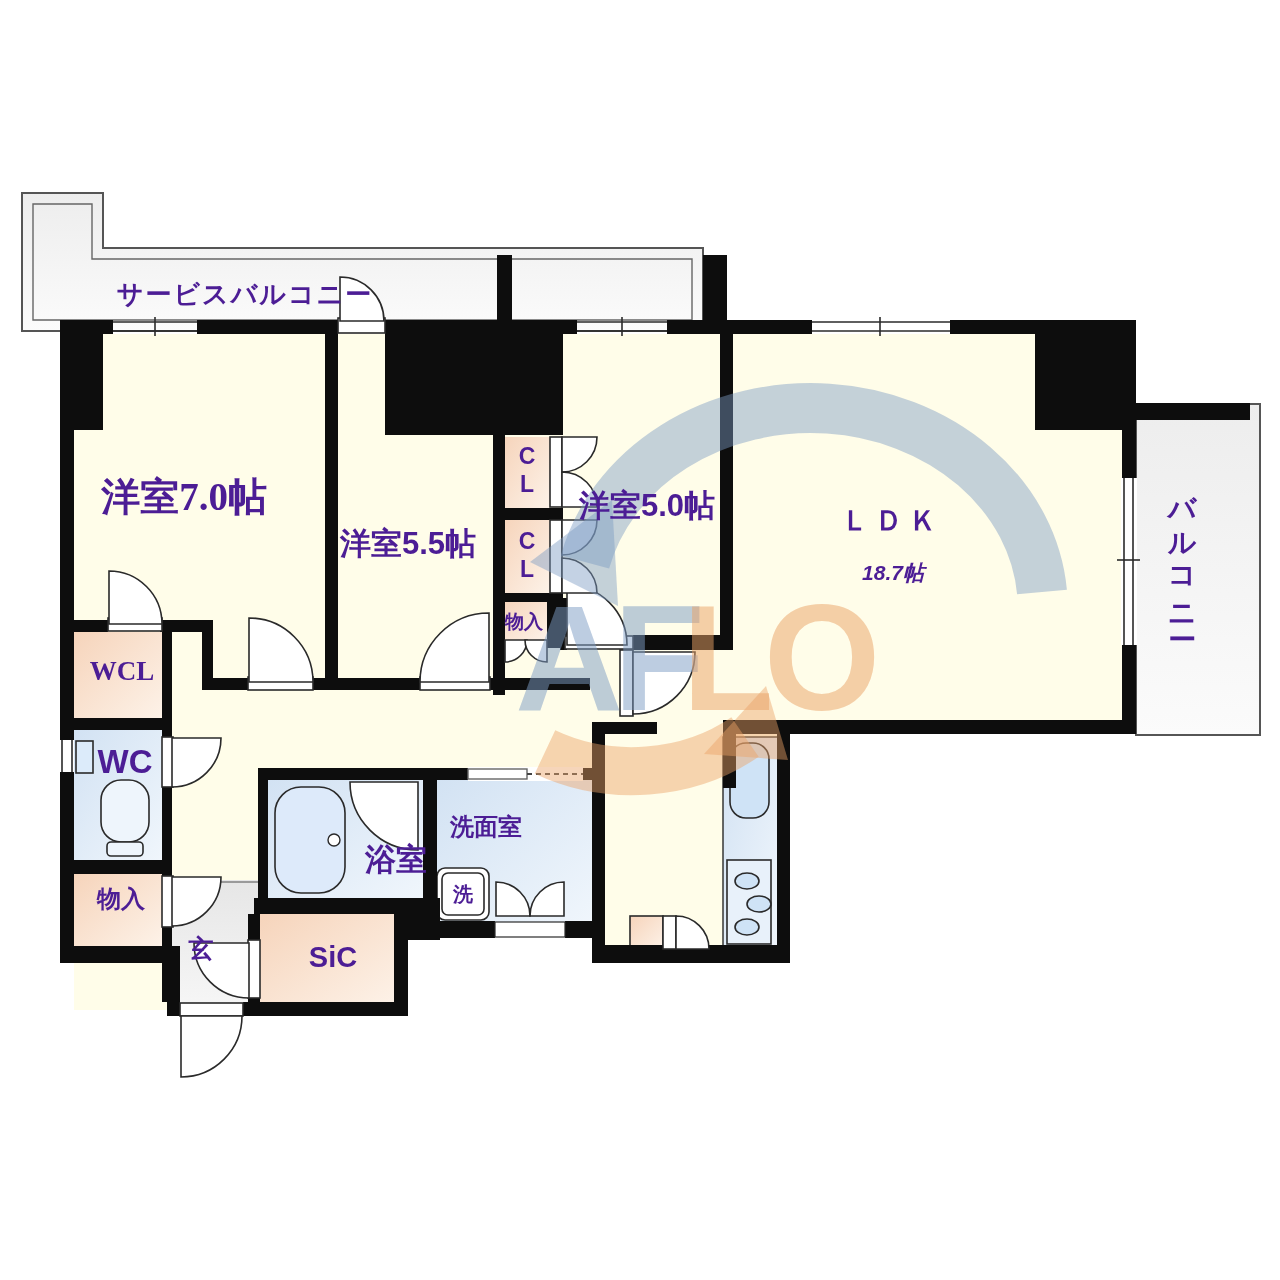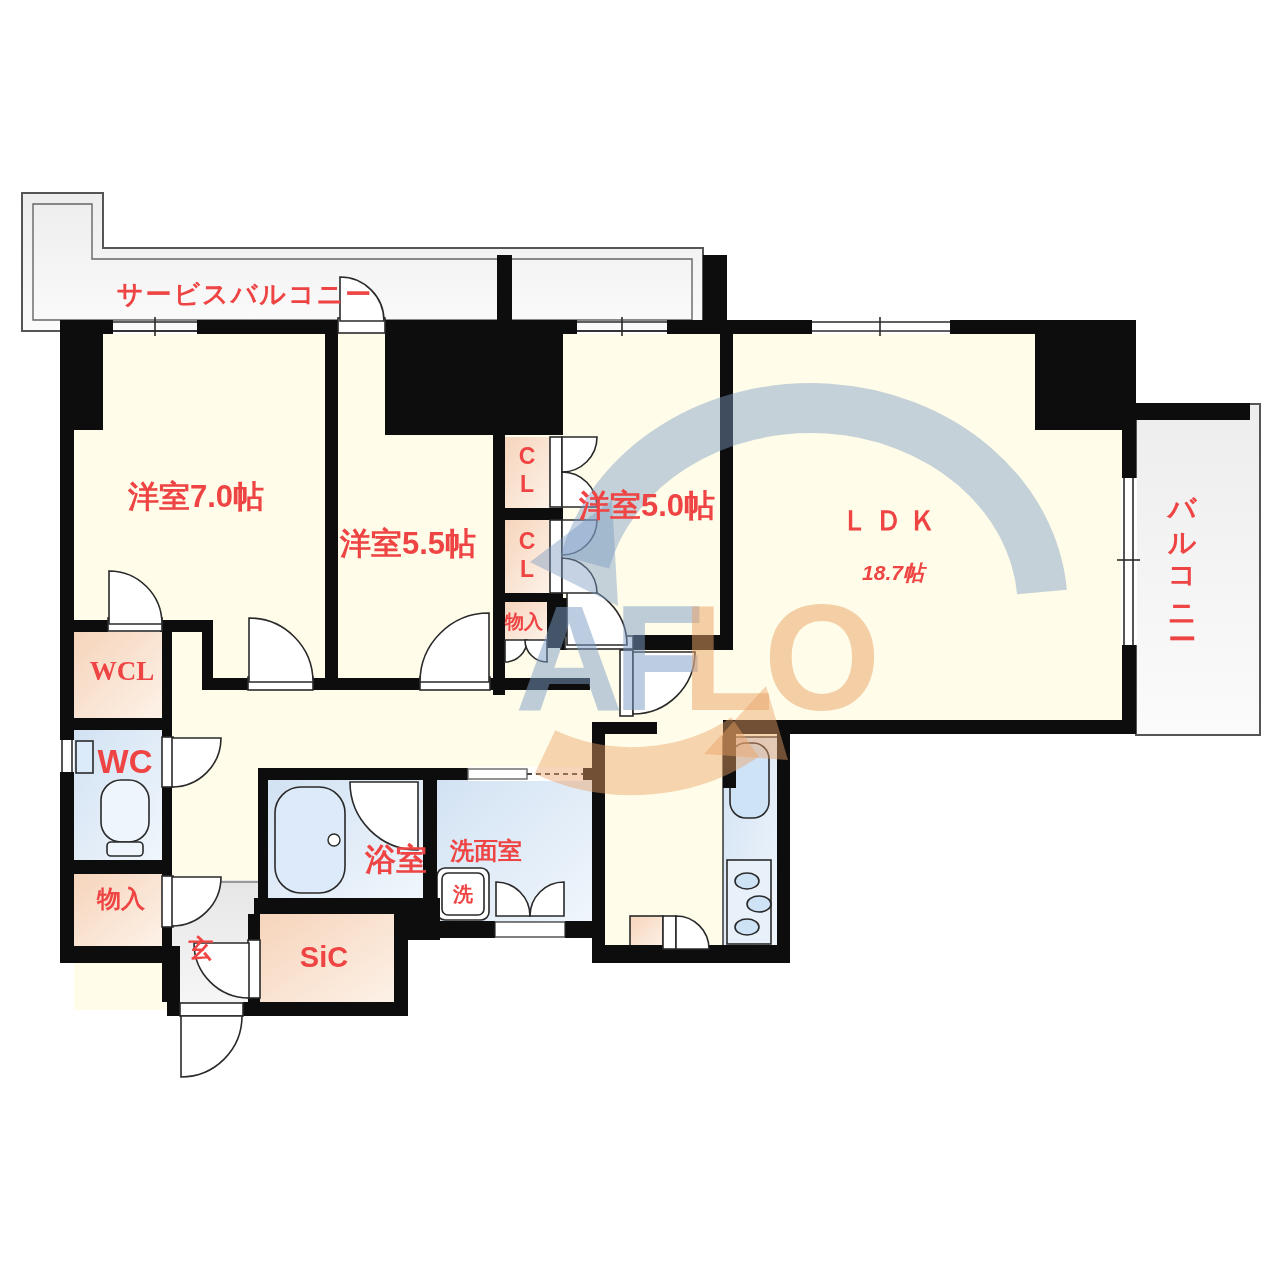--- a/index.html
+++ b/index.html
@@ -4,21 +4,21 @@
 <style>
   html,body{margin:0;padding:0;background:#fff;}
   #stage{position:relative;width:1280px;height:1280px;background:#fff;overflow:hidden;
          font-family:"Liberation Sans","DejaVu Sans",sans-serif;}
   #planSvg{position:absolute;left:0;top:0;}
   .w{fill:#0d0d0d;}
   .door{fill:#fff;stroke:#2a2a2a;stroke-width:1.6;}
   .ln{stroke:#2a2a2a;stroke-width:1.6;fill:none;}
   .thin{stroke:#666;stroke-width:1.4;fill:none;}
   .fix{stroke:#2a2a2a;stroke-width:1.6;}
-  .lbl{position:absolute;transform:translate(-50%,-50%);font-weight:bold;color:#ef4444;
+  .lbl{position:absolute;transform:translate(-50%,-50%);font-weight:bold;color:#4c1d95;
        white-space:nowrap;line-height:1.05;}
   .vert{writing-mode:vertical-rl;text-orientation:upright;letter-spacing:5px;}
   .wm-text{font-weight:bold;opacity:.5;letter-spacing:-10px;
            font-family:"Liberation Sans","DejaVu Sans",sans-serif;}
 </style>
 </head>
 <body>
 
 <div id="stage">
 <svg id="planSvg" width="1280" height="1280" viewBox="0 0 1280 1280">
@@ -256,29 +256,29 @@
     <polygon points="612,500 530,562 618,606" fill="#7d9cc4" opacity="0.45"></polygon>
     <path d="M745,737 A178,150 0 0 1 545,752" stroke="#eaa266" stroke-width="48" fill="none" opacity="0.45"></path>
     <polygon points="704,754 766,686 788,760" fill="#eaa266" opacity="0.45"></polygon>
     <text x="515" y="710" font-size="150" fill="#7d9cc4" class="wm-text">AF</text>
     <text x="682" y="710" font-size="150" fill="#eaa266" class="wm-text">LO</text>
   </g>
 </svg>
 
 <div class="lbl" style="left:245px;top:295px;font-size:26px;letter-spacing:2px;">サービスバルコニー</div>
 <div class="lbl vert" style="left:1182px;top:553px;font-size:28px;">バルコニー</div>
-<div class="lbl" style="left:196px;top:497px;font-size:31px;">洋室7.0帖</div>
+<div class="lbl" style="left:184px;top:497px;font-size:39px;font-family:Liberation Serif, serif;">洋室7.0帖</div>
 <div class="lbl" style="left:408px;top:544px;font-size:31px;">洋室5.5帖</div>
 <div class="lbl" style="left:647px;top:506px;font-size:31px;text-align:right;">洋室5.0帖</div>
 <div class="lbl" style="left:892px;top:521px;font-size:28px;letter-spacing:6px;">ＬＤＫ</div>
 <div class="lbl" style="left:893px;top:573px;font-size:21px;font-style:italic;">18.7帖</div>
 <div class="lbl" style="left:122px;top:671px;font-size:27px;font-family:Liberation Serif, serif;">WCL</div>
 <div class="lbl" style="left:125px;top:762px;font-size:33px;">WC</div>
 <div class="lbl" style="left:121px;top:899px;font-size:24px;">物入</div>
 <div class="lbl" style="left:201px;top:948px;font-size:25px;">玄</div>
-<div class="lbl" style="left:324px;top:957px;font-size:29px;">SiC</div>
+<div class="lbl" style="left:333px;top:957px;font-size:29px;">SiC</div>
 <div class="lbl" style="left:396px;top:860px;font-size:31px;">浴室</div>
-<div class="lbl" style="left:486px;top:827px;font-size:24px;margin-top:24px;">洗面室</div>
+<div class="lbl" style="left:486px;top:827px;font-size:24px;">洗面室</div>
 <div class="lbl" style="left:463px;top:894px;font-size:20px;">洗</div>
 <div class="lbl vert" style="left:527px;top:471px;font-size:23px;letter-spacing:2px;">CL</div>
 <div class="lbl vert" style="left:527px;top:556px;font-size:23px;letter-spacing:2px;">CL</div>
 <div class="lbl" style="left:524px;top:622px;font-size:19px;">物入</div>
 </div>
 
 </body></html>

